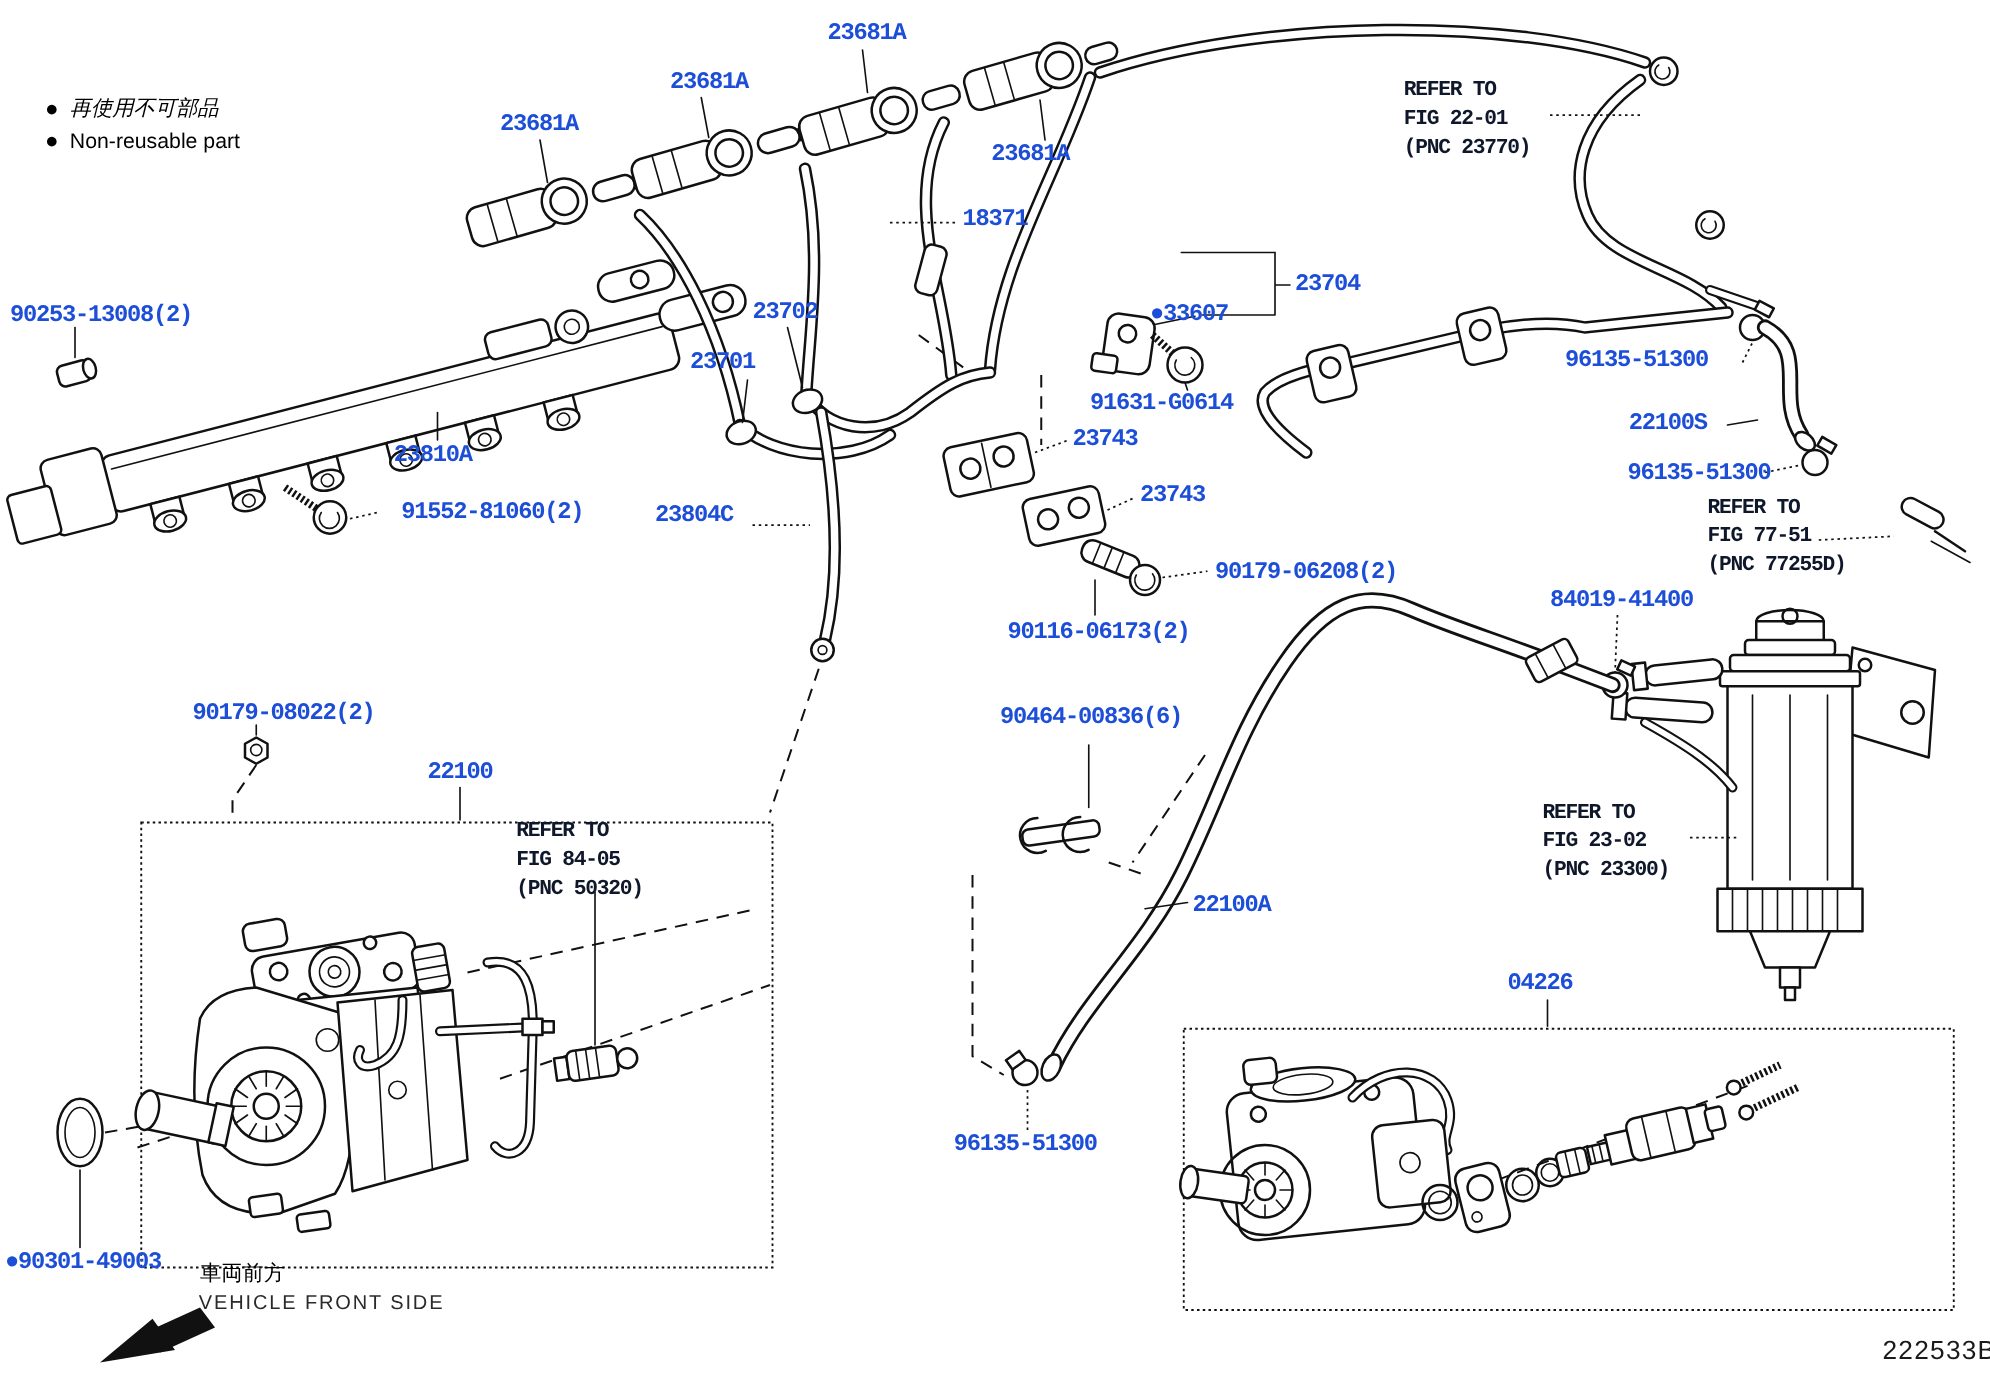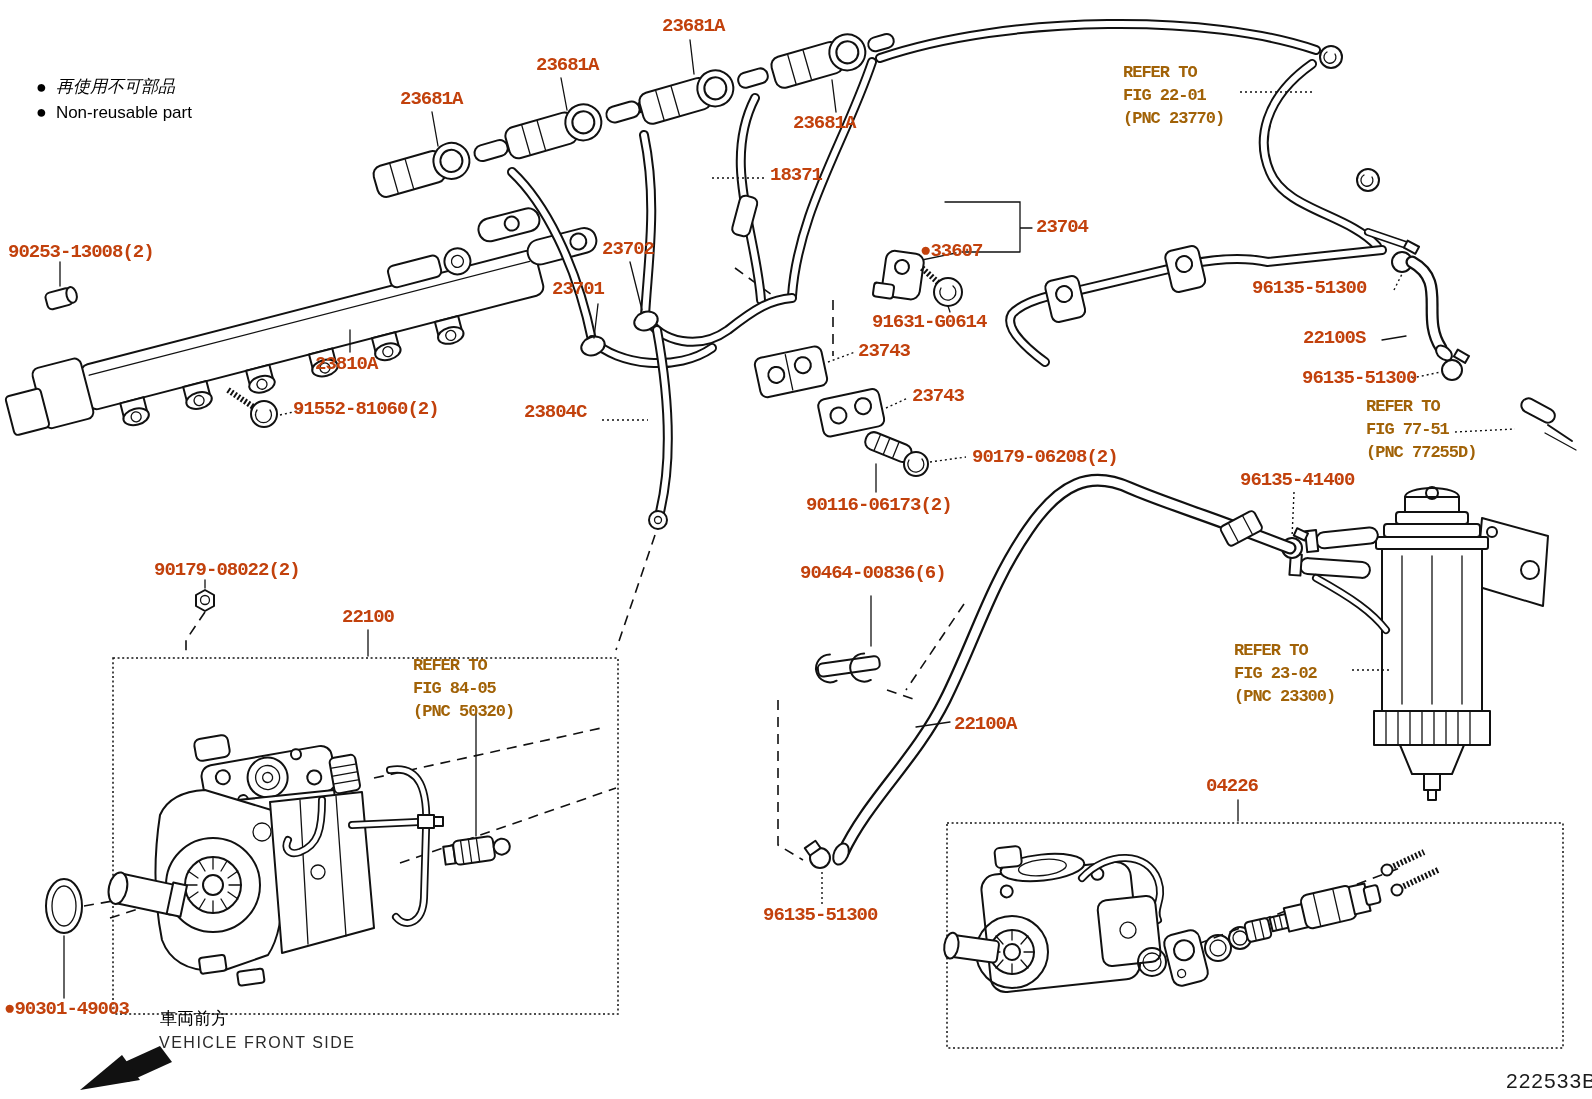--- a/index.html
+++ b/index.html
@@ -1,22 +1,22 @@
 <!DOCTYPE html>
 <html><head>
 <meta charset="utf-8">
 <style>
   html,body{margin:0;padding:0;background:#fff;}
   .stage{position:relative;width:1592px;height:1099px;background:#fff;overflow:hidden;
          font-family:"Liberation Sans",sans-serif;color:#000;}
   .stage svg{position:absolute;left:0;top:0;}
   .part{position:absolute;font:700 19px/1 "Liberation Mono","DejaVu Sans Mono",monospace;
-        letter-spacing:-1px;white-space:nowrap;color:#c2410c;}
+        letter-spacing:-1px;white-space:nowrap;color:#1d4ed8;}
   .ref{position:absolute;font:700 17px/1.35 "Liberation Mono","DejaVu Sans Mono",monospace;
-       letter-spacing:-1px;white-space:nowrap;color:#a16207;}
+       letter-spacing:-1px;white-space:nowrap;color:#0f172a;}
   .legend{position:absolute;left:36px;top:74px;font:400 17px/1.5 "Liberation Sans",sans-serif;}
   .legend .row{display:flex;align-items:center;gap:9px;}
   .bull{font-size:18px;line-height:1;}
   .jp{font-family:"Liberation Sans",sans-serif;font-style:italic;}
   .docnum{position:absolute;left:1506px;top:1070px;font:400 21px/1 "Liberation Sans",sans-serif;
           letter-spacing:1px;color:#1a1a1a;}
   .vf-jp{position:absolute;left:160px;top:1010px;font:400 17px/1 "Liberation Sans",sans-serif;}
   .vf-en{position:absolute;left:159px;top:1035px;font:400 16px/1 "Liberation Sans",sans-serif;letter-spacing:1.5px;color:#2a2a2a;}
   
   .o{fill:none;stroke:#111;stroke-width:2;stroke-linecap:round;stroke-linejoin:round;}
@@ -506,31 +506,31 @@
   <div class="part" style="left:536px;top:56px">23681A</div>
   <div class="part" style="left:662px;top:17px">23681A</div>
   <div class="part" style="left:793px;top:114px">23681A</div>
   <div class="part" style="left:770px;top:166px">18371</div>
   <div class="part" style="left:1036px;top:218px">23704</div>
   <div class="part" style="left:920px;top:242px">●33607</div>
   <div class="part" style="left:602px;top:240px">23702</div>
   <div class="part" style="left:552px;top:280px">23701</div>
   <div class="part" style="left:8px;top:243px">90253-13008(2)</div>
   <div class="part" style="left:315px;top:355px">23810A</div>
-  <div class="part" style="left:293px;top:400px">91552-81060(2)</div>
+  <div class="part" style="left:321px;top:400px">91552-81060(2)</div>
   <div class="part" style="left:872px;top:313px">91631-G0614</div>
   <div class="part" style="left:858px;top:342px">23743</div>
   <div class="part" style="left:912px;top:387px">23743</div>
   <div class="part" style="left:524px;top:403px">23804C</div>
   <div class="part" style="left:972px;top:448px">90179-06208(2)</div>
   <div class="part" style="left:806px;top:496px">90116-06173(2)</div>
   <div class="part" style="left:1252px;top:279px">96135-51300</div>
   <div class="part" style="left:1303px;top:329px">22100S</div>
   <div class="part" style="left:1302px;top:369px">96135-51300</div>
-  <div class="part" style="left:1240px;top:471px">96135-41400</div>
+  <div class="part" style="left:1240px;top:471px">84019-41400</div>
   <div class="part" style="left:154px;top:561px">90179-08022(2)</div>
   <div class="part" style="left:342px;top:608px">22100</div>
   <div class="part" style="left:800px;top:564px">90464-00836(6)</div>
   <div class="part" style="left:954px;top:715px">22100A</div>
   <div class="part" style="left:763px;top:906px">96135-51300</div>
   <div class="part" style="left:1206px;top:777px">04226</div>
   <div class="part" style="left:4px;top:1000px">●90301-49003</div>
 
   <div class="ref" style="left:1123px;top:62px">
     <div>REFER TO</div>

